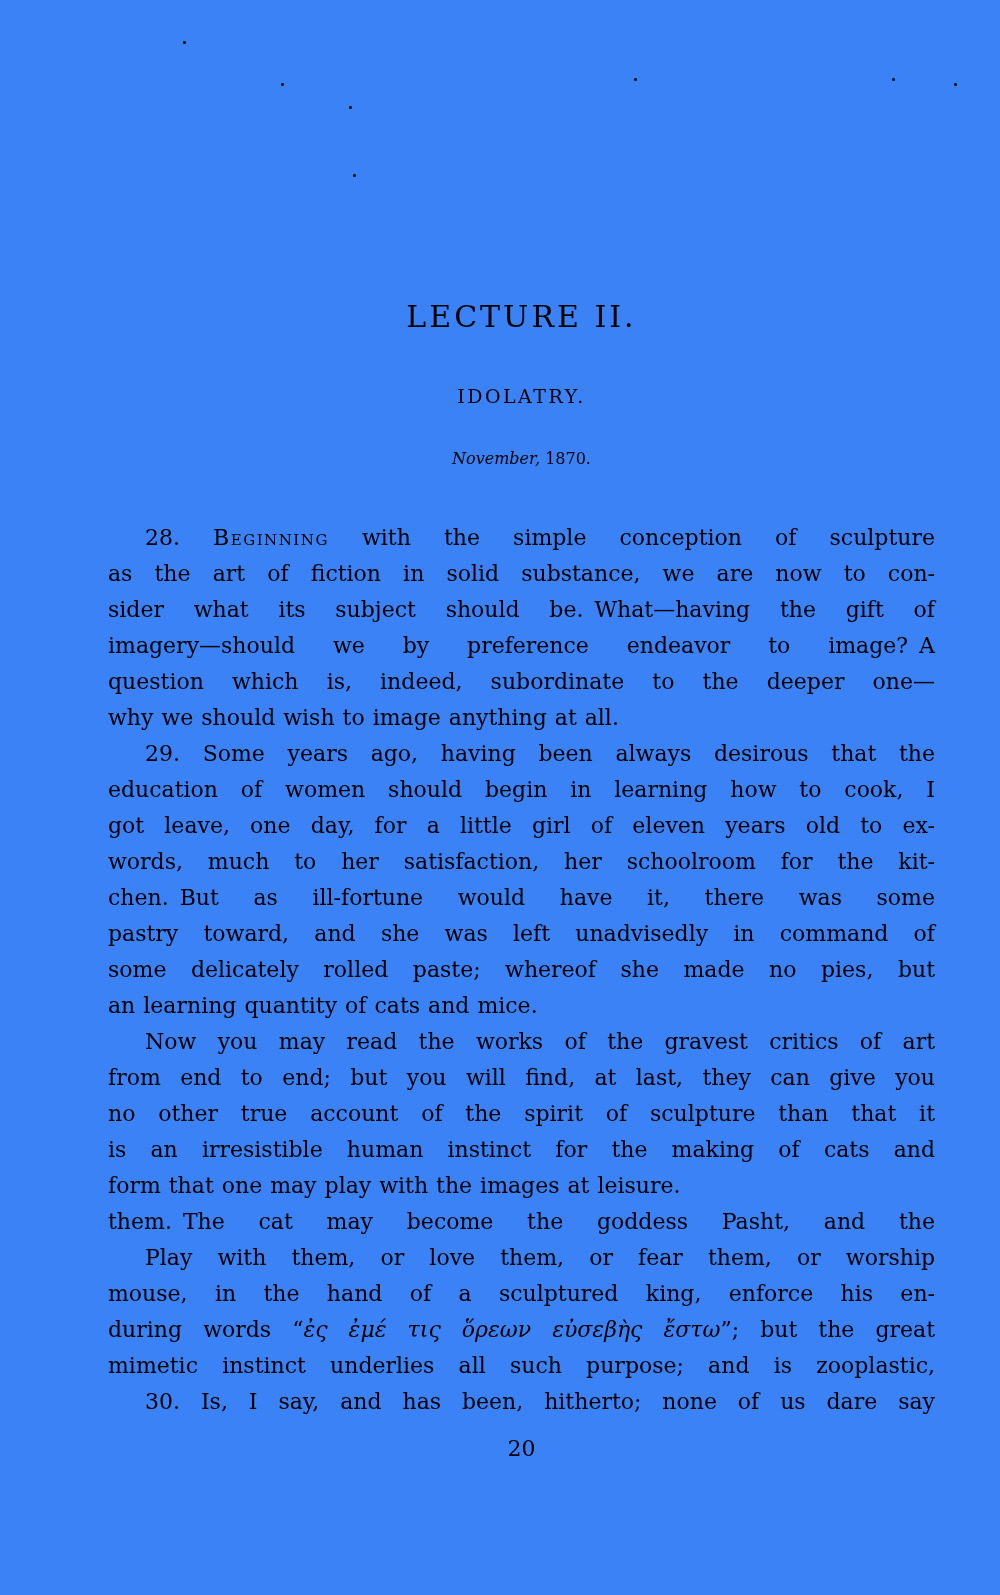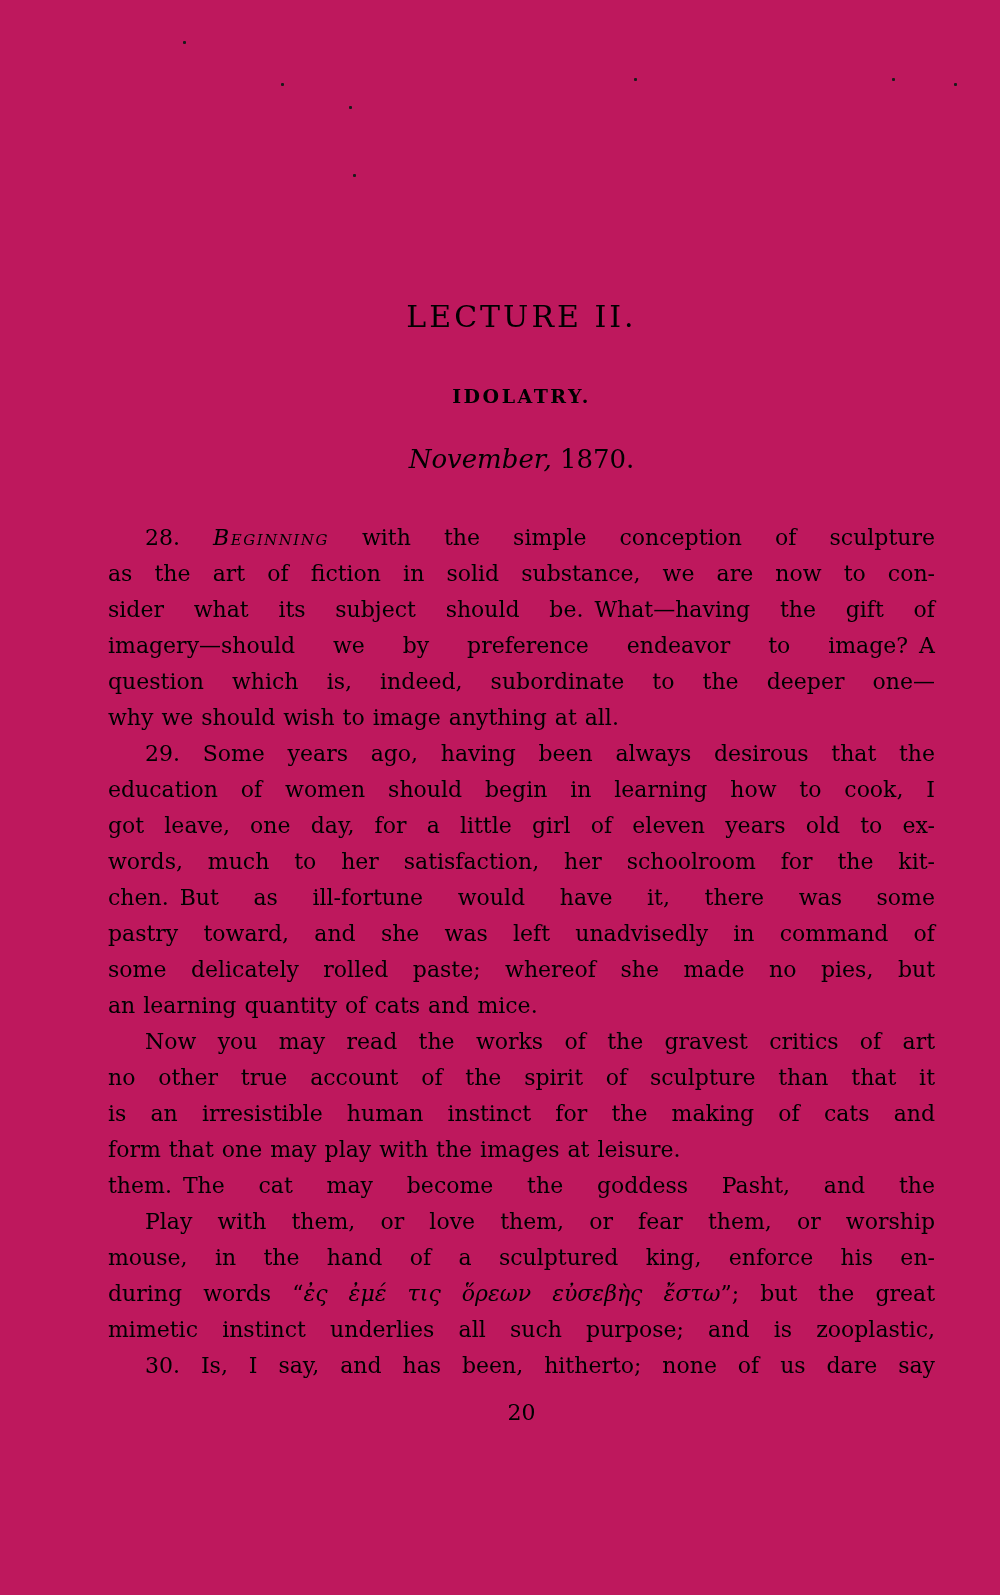--- a/index.html
+++ b/index.html
@@ -6,21 +6,21 @@
   body{
     width:1000px;height:1595px;
     background:#ffffff;
     font-family:"DejaVu Serif","Liberation Serif",serif;
     color:#000;
     position:relative;
     overflow:hidden;
   }
   .page{
     position:absolute; inset:0;
-    background:#be185d;
+    background:#3b82f6;
   }
   .speck{
     position:absolute;
     background:#1a1a1a;
     width:3px;height:3px;border-radius:1px;
   }
   .text-col{
     position:absolute;
     left:108px; top:0;
     width:827px;
@@ -32,47 +32,45 @@
     line-height:32px;
     letter-spacing:3px;
     font-weight:400;
   }
   .chapter-subtitle{
     margin-top:53px;
     text-align:center;
     font-size:19px;
     line-height:20px;
     letter-spacing:2.5px;
-    font-weight:bold;
   }
   .lecture-date{
     margin-top:41px;
     text-align:center;
-    font-size:26px;
+    font-size:16px;
     line-height:24px;
   }
   .lecture-date .it{ font-style:italic; }
   .body-text{
     margin-top:49px;
     font-size:22px;
   }
   .para{ margin:0; }
   .bline{
     line-height:36px;
     text-align:justify;
     text-align-last:justify;
     white-space:normal;
     word-spacing:1px;
   }
   .bline.first{ text-indent:37px; }
   .bline.last{ text-align-last:left; }
   .smallcaps{
     font-variant:small-caps;
     letter-spacing:1.5px;
-    font-style:italic;
   }
   .greek{
     font-style:italic;
     font-family:"DejaVu Serif","DejaVu Sans",serif;
     margin-top:40px;
   }
   .page-number{
     text-align:center;
     margin-top:16px;
     font-size:22px;
@@ -115,20 +113,21 @@
           <div class="bline">education of women should begin in learning how to cook, I</div>
           <div class="bline">got leave, one day, for a little girl of eleven years old to ex-</div>
           <div class="bline">words, much to her satisfaction, her schoolroom for the kit-</div>
           <div class="bline">chen. But as ill-fortune would have it, there was some</div>
           <div class="bline">pastry toward, and she was left unadvisedly in command of</div>
           <div class="bline">some delicately rolled paste; whereof she made no pies, but</div>
           <div class="bline last">an learning quantity of cats and mice.</div>
         </div>
         <div class="para">
           <div class="bline first">Now you may read the works of the gravest critics of art</div>
+          <div class="bline">from end to end; but you will find, at last, they can give you</div>
           <div class="bline">no other true account of the spirit of sculpture than that it</div>
           <div class="bline">is an irresistible human instinct for the making of cats and</div>
           <div class="bline last">form that one may play with the images at leisure.</div>
         </div>
         <div class="para">
           <div class="bline">them. The cat may become the goddess Pasht, and the</div>
           <div class="bline first">Play with them, or love them, or fear them, or worship</div>
           <div class="bline">mouse, in the hand of a sculptured king, enforce his en-</div>
           <div class="bline"><span>during words “</span><span class="greek">ἐς ἐμέ τις ὅρεων εὐσεβὴς ἔστω</span><span>”; but the great</span></div>
           <div class="bline">mimetic instinct underlies all such purpose; and is zooplastic,</div>

